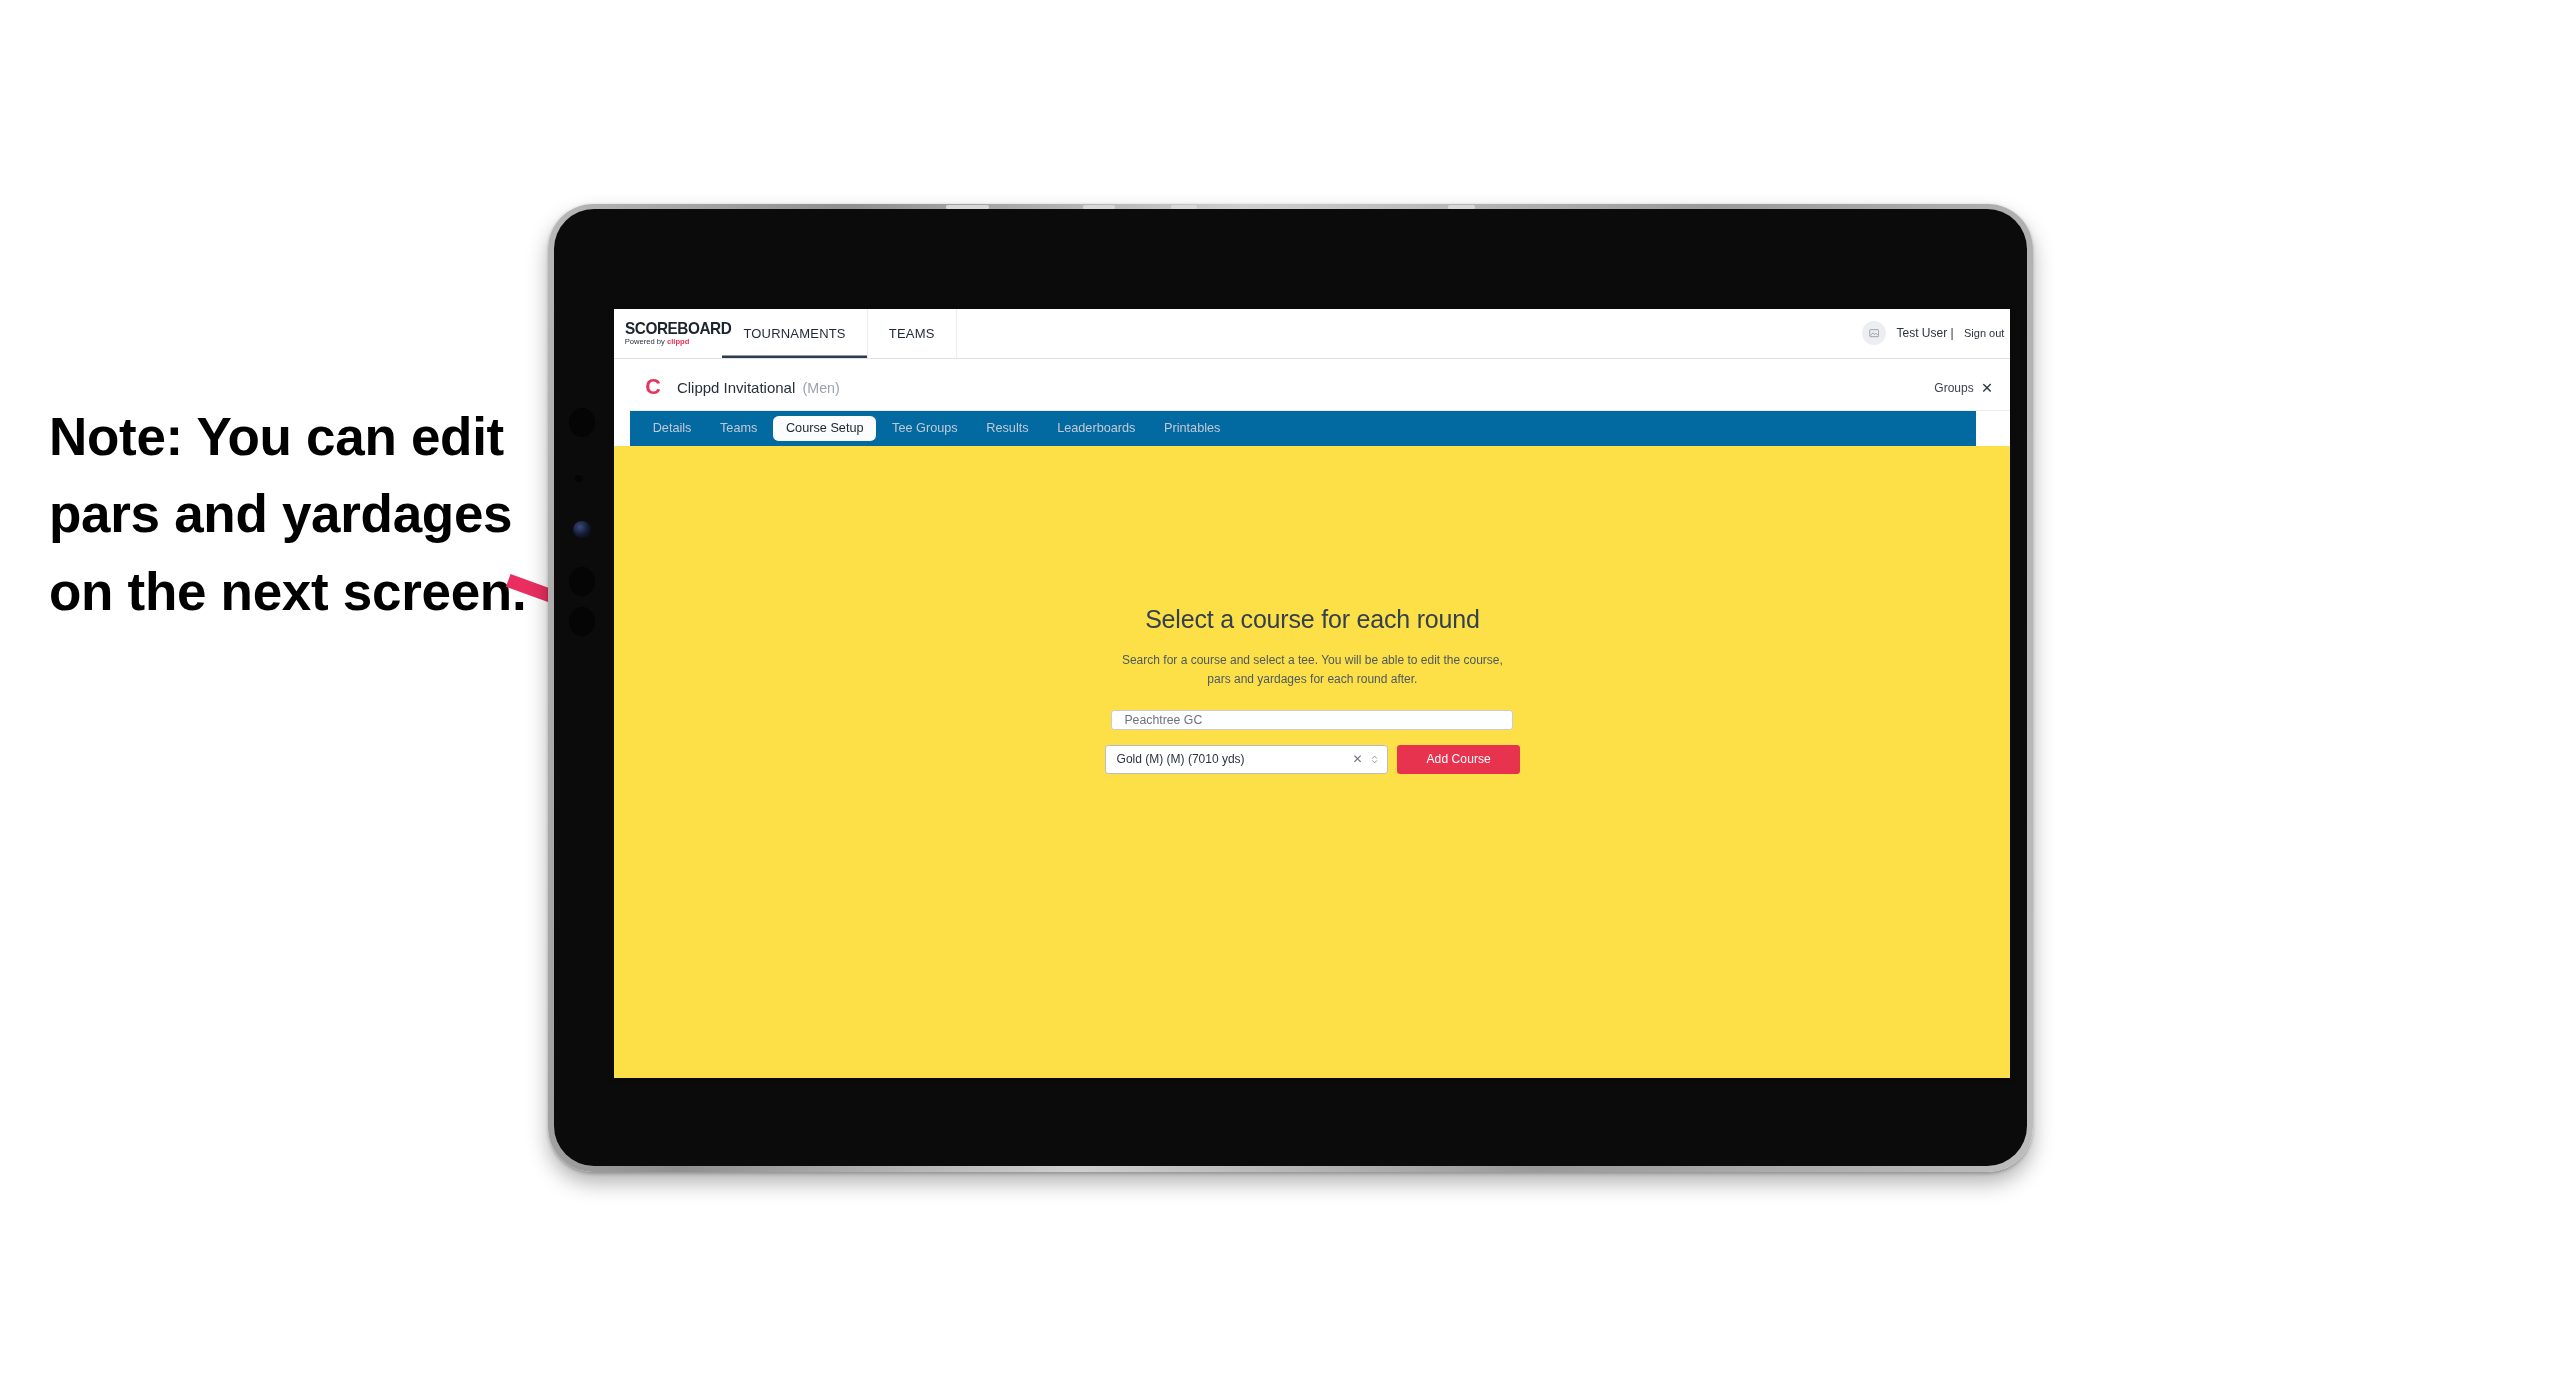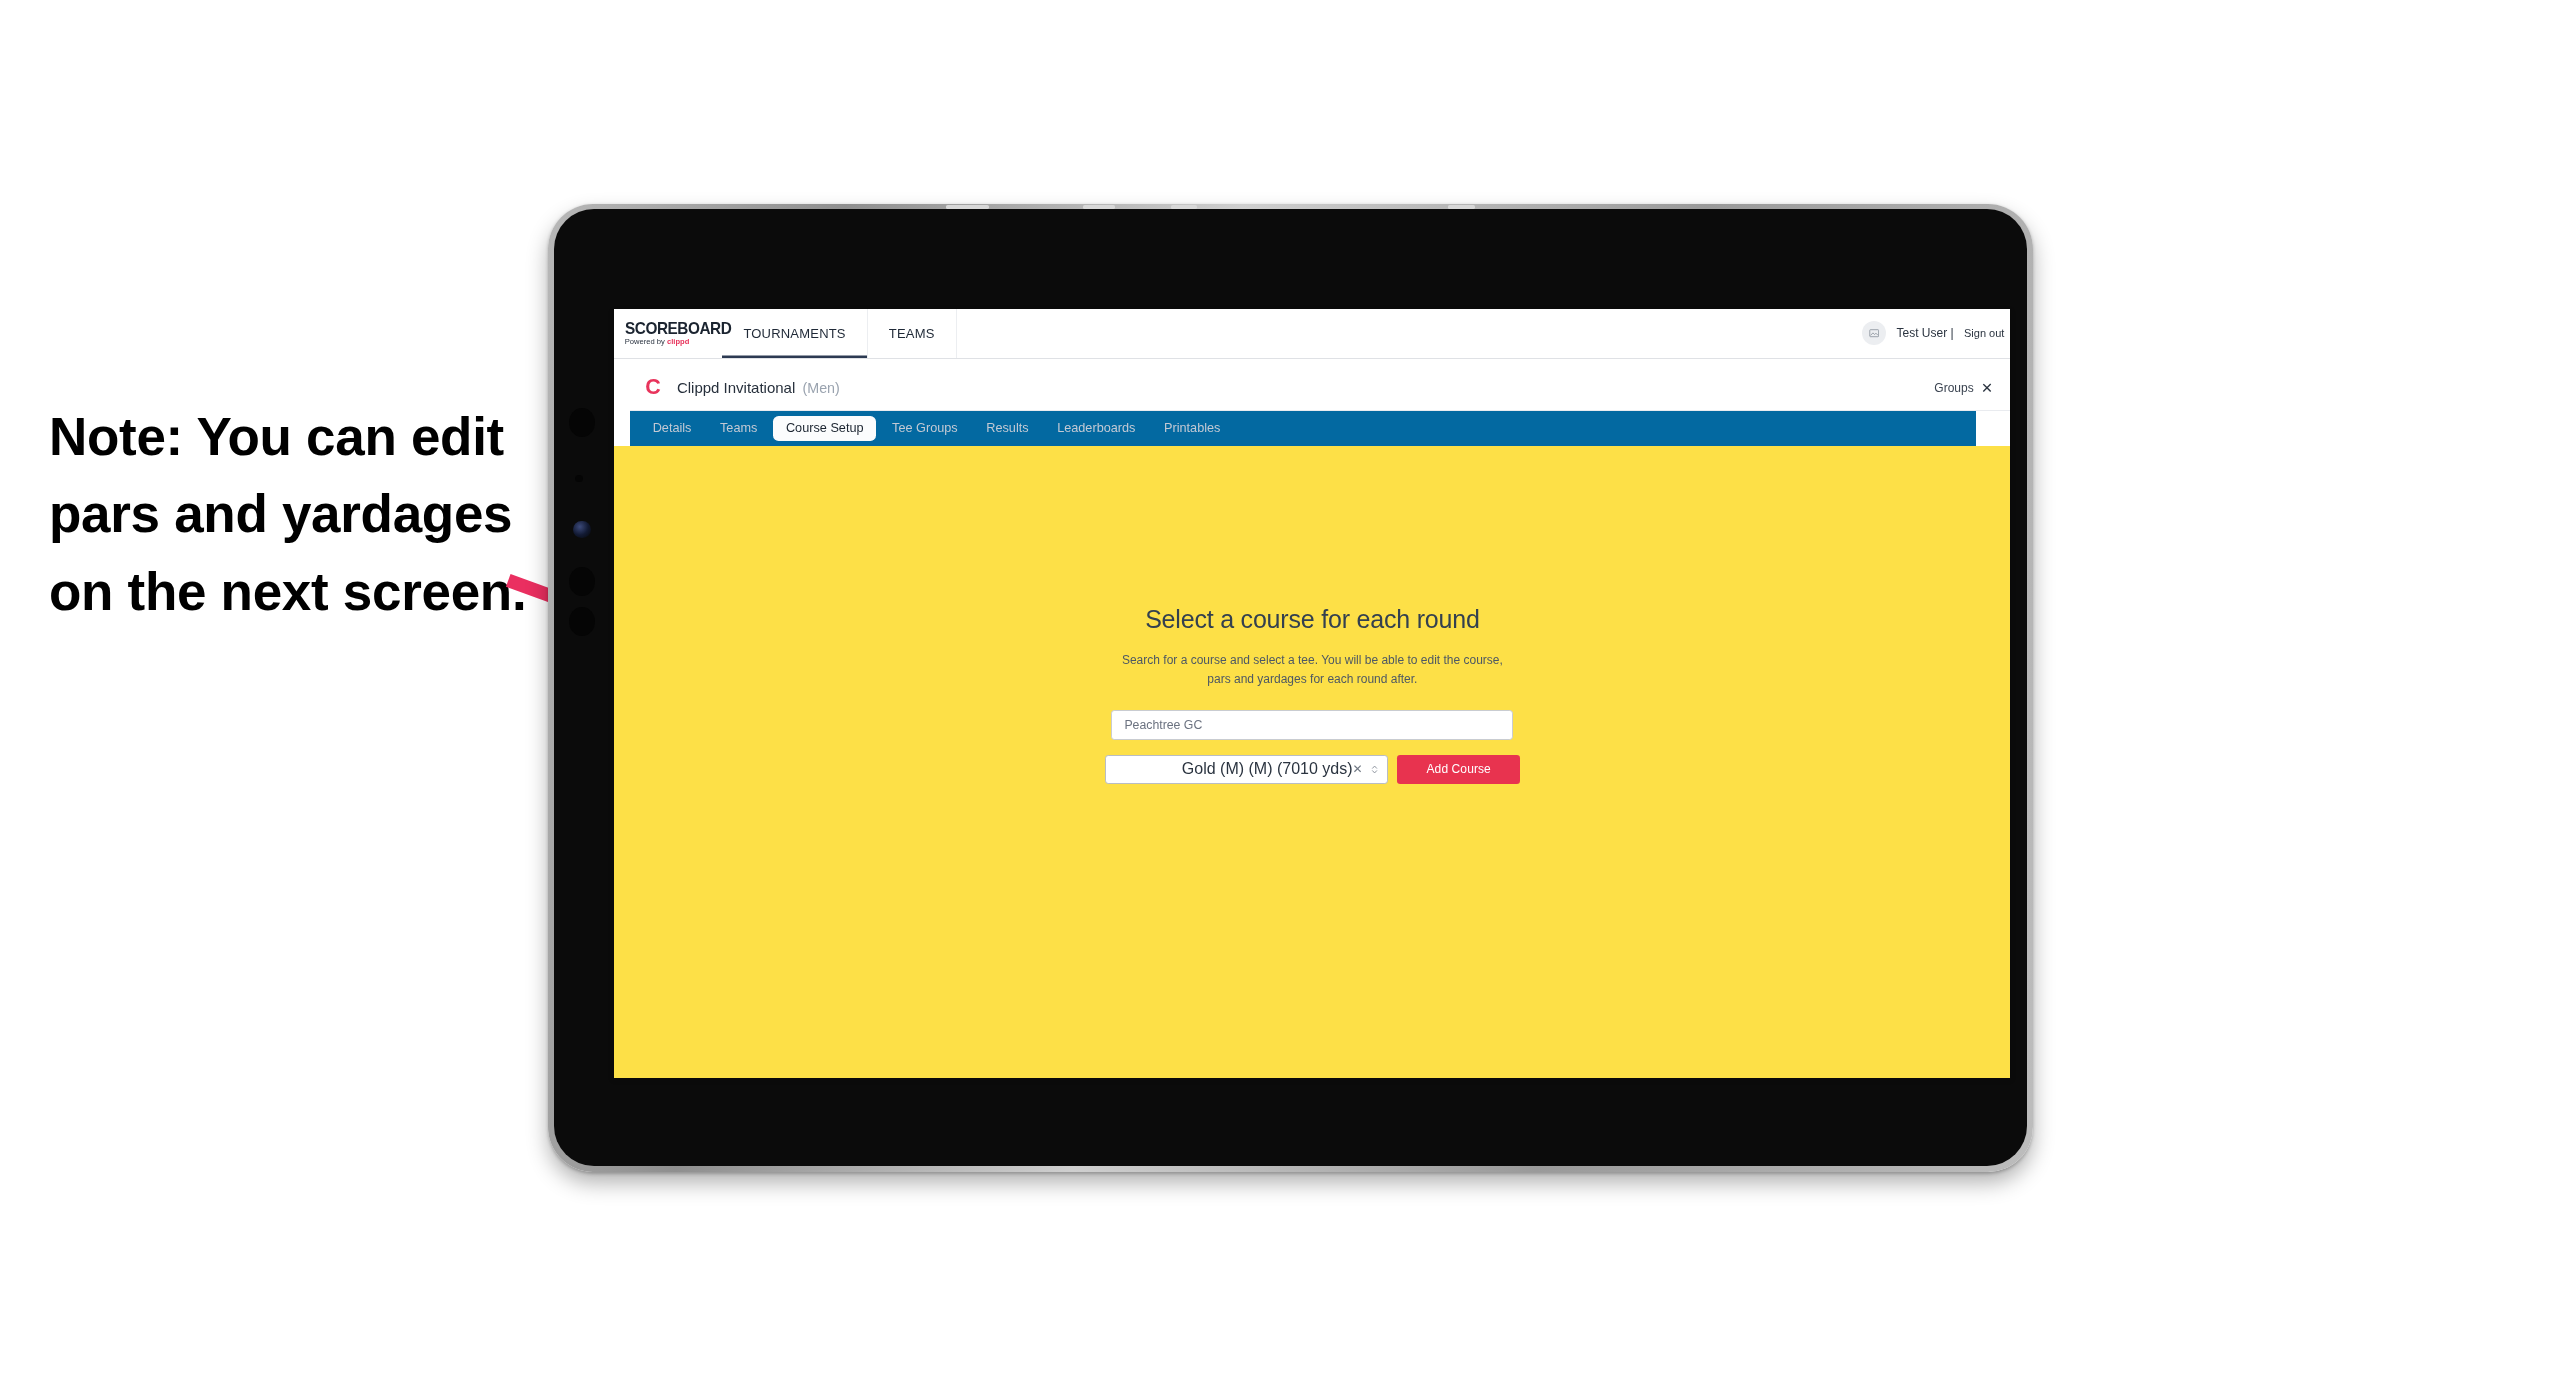--- a/index.html
+++ b/index.html
@@ -284,21 +284,21 @@
     margin: 17.5px 0 0 0;
     width: 398px;
     text-align: center;
     font-size: 12px;
     line-height: 1.55;
     color: #4d5864;
   }
   #course-search-input {
     margin-top: 21px;
     width: 402px;
-    height: 30px;
+    height: 20px;
     border: 0.8px solid #c9ccd1;
     border-radius: 3.2px;
     background: #ffffff;
     font-family: "Liberation Sans", sans-serif;
     font-size: 12.3px;
     color: #6b7280;
     padding: 0 12px;
     box-sizing: border-box;
     outline: none;
   }
@@ -315,25 +315,24 @@
     border-radius: 3.2px;
     background: #ffffff;
     display: flex;
     align-items: center;
     padding: 0 8.8px 0 11px;
     box-sizing: border-box;
     cursor: pointer;
   }
   #tee-select-value {
     flex: 1;
-    font-size: 16px;
+    font-size: 12px;
     color: #2b3440;
     white-space: nowrap;
     overflow: hidden;
-    text-align: right;
   }
   #tee-clear-icon {
     font-size: 12px;
     color: #6e7681;
     margin-right: 8px;
     cursor: pointer;
   }
   #tee-stepper-icon {
     display: flex;
     flex-direction: column;

